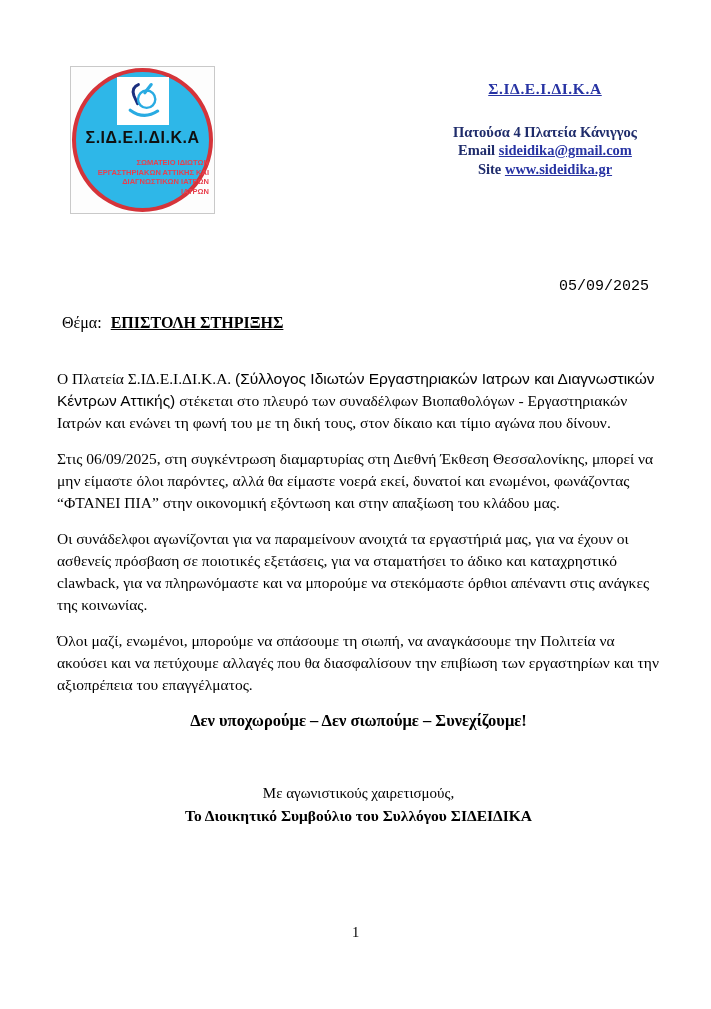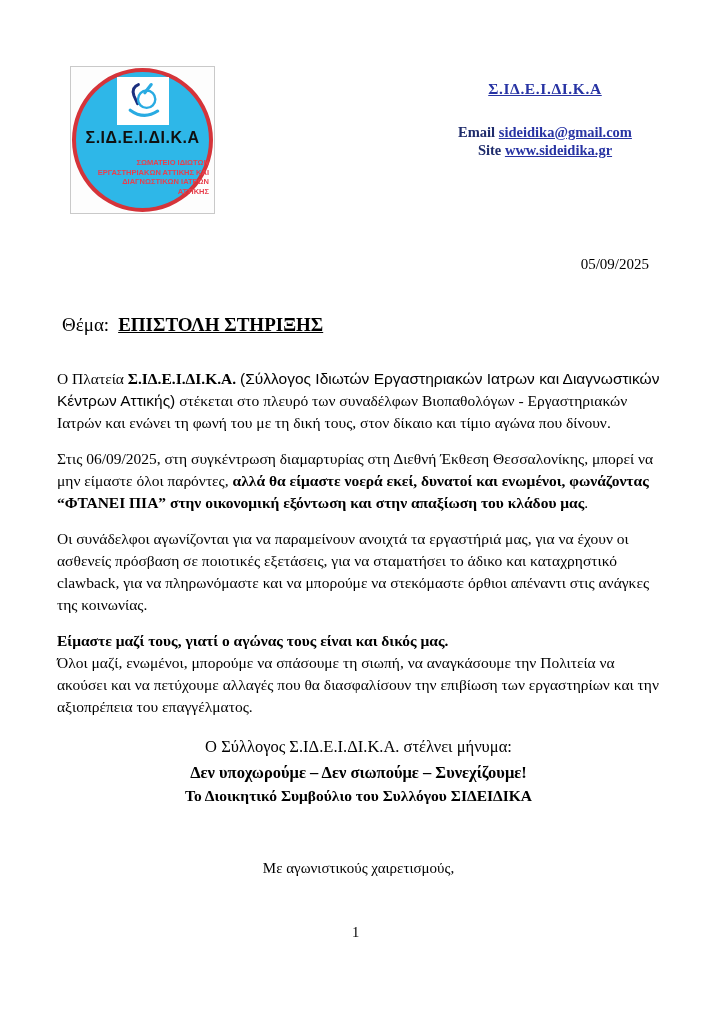--- a/index.html
+++ b/index.html
@@ -63,39 +63,40 @@
     text-decoration:underline;
     margin-bottom:24px;
     cursor:pointer;
   }
   .contact .line{white-space:nowrap;}
   .contact a{
     color:#2733a3;text-decoration:underline;cursor:pointer;
   }
   
   .date{
-    position:absolute;right:62px;top:256px;
+    position:absolute;right:62px;top:278px;
     font-size:15px;
+    font-family:Liberation Mono, monospace;
   }
   .subject{
     position:absolute;left:62px;top:314px;
-    font-size:19px;
+    font-size:16px;
   }
   .subject .subject-value{
     font-weight:bold;text-decoration:underline;margin-left:9px;
   }
   
   .body{
     position:absolute;left:57px;top:368px;width:603px;
     font-size:15.5px;line-height:22px;
     text-align:left;
   }
   .body p{margin:0 0 14px 0;}
   .body p.tight{margin:0;}
-  .b{font-weight:bold;}
+  .b{font-weight:normal;}
   .sans{font-family:"Liberation Sans", sans-serif;}
   .center{text-align:center;}
   .msg-intro{font-size:16.5px;margin:18px 0 0 0 !important;}
   .msg-slogan{font-weight:bold;font-size:16.5px;margin:4px 0 0 0 !important;}
   .closing{font-size:15px;margin:50px 0 0 0 !important;}
   .signature{font-weight:bold;font-size:15.5px;margin:1px 0 0 0 !important;}
   .page-number{
     position:absolute;left:0;right:0;top:924px;
     text-align:center;font-size:14.5px;
   }
@@ -113,27 +114,28 @@
           <circle cx="28" cy="21" r="9.5" stroke="#29abe2" fill="none" stroke-width="2.6"></circle>
           <line x1="33" y1="5" x2="26" y2="14" stroke="#29abe2" stroke-width="3.4" stroke-linecap="round"></line>
           <path d="M10 33 q15 11 30 1" stroke="#29abe2" fill="none" stroke-width="3.4" stroke-linecap="round"></path>
         </svg>
       </div>
       <div class="logo-acronym">Σ.ΙΔ.Ε.Ι.ΔΙ.Κ.Α</div>
       <div class="logo-subtitle">
         <div>ΣΩΜΑΤΕΙΟ ΙΔΙΩΤΩΝ</div>
         <div>ΕΡΓΑΣΤΗΡΙΑΚΩΝ ΑΤΤΙΚΗΣ ΚΑΙ</div>
         <div>ΔΙΑΓΝΩΣΤΙΚΩΝ ΙΑΤΡΩΝ</div>
-        <div>ΑΤΤΙΚΗΣ</div>
+        <div>ΙΑΤΡΩΝ</div>
       </div>
     </div>
   </div>
 
   <div class="contact">
     <a class="org-name">Σ.ΙΔ.Ε.Ι.ΔΙ.Κ.Α</a>
+    <div class="line">Πατούσα 4 Πλατεία Κάνιγγος</div>
     <div class="line">
       <span>Email</span>
       <a>sideidika@gmail.com</a>
     </div>
     <div class="line">
       <span>Site</span>
       <a>www.sideidika.gr</a>
     </div>
   </div>
 
@@ -148,23 +150,21 @@
       <span>Ο Πλατεία</span>
       <span class="b">Σ.ΙΔ.Ε.Ι.ΔΙ.Κ.Α.</span>
       <span class="sans">(Σύλλογος Ιδιωτών Εργαστηριακών Ιατρων και Διαγνωστικών Κέντρων Αττικής)</span>
       <span>στέκεται στο πλευρό των συναδέλφων Βιοπαθολόγων - Εργαστηριακών Ιατρών και ενώνει τη φωνή του με τη δική τους, στον δίκαιο και τίμιο αγώνα που δίνουν.</span>
     </p>
     <p>
       <span>Στις 06/09/2025, στη συγκέντρωση διαμαρτυρίας στη Διεθνή Έκθεση Θεσσαλονίκης, μπορεί να μην είμαστε όλοι  παρόντες,</span>
       <span class="b">αλλά θα είμαστε νοερά εκεί, δυνατοί και ενωμένοι, φωνάζοντας “ΦΤΑΝΕΙ ΠΙΑ” στην οικονομική εξόντωση και στην απαξίωση του κλάδου μας</span><span>.</span>
     </p>
     <p>Οι συνάδελφοι αγωνίζονται για να παραμείνουν ανοιχτά τα εργαστήριά μας, για να έχουν οι ασθενείς πρόσβαση σε ποιοτικές εξετάσεις, για να σταματήσει το άδικο και καταχρηστικό clawback, για να πληρωνόμαστε και να μπορούμε να στεκόμαστε όρθιοι απέναντι στις ανάγκες της κοινωνίας.</p>
-    <p class="b tight">Είμαστε μαζί τους, γιατί ο αγώνας τους είναι και δικός μας.</p>
     <p>Όλοι μαζί, ενωμένοι, μπορούμε να σπάσουμε τη σιωπή, να αναγκάσουμε την Πολιτεία να ακούσει και να πετύχουμε αλλαγές που θα διασφαλίσουν την επιβίωση των εργαστηρίων και την αξιοπρέπεια του επαγγέλματος.</p>
-    <p class="center msg-intro">Ο Σύλλογος Σ.ΙΔ.Ε.Ι.ΔΙ.Κ.Α. στέλνει μήνυμα:</p>
     <p class="center msg-slogan">Δεν υποχωρούμε – Δεν σιωπούμε – Συνεχίζουμε!</p>
+    <p class="center closing">Με αγωνιστικούς χαιρετισμούς,</p>
     <p class="center signature">Το Διοικητικό Συμβούλιο του Συλλόγου ΣΙΔΕΙΔΙΚΑ</p>
-    <p class="center closing">Με αγωνιστικούς χαιρετισμούς,</p>
   </div>
 
   <div class="page-number">1</div>
 
 </div>
 
 </body></html>

